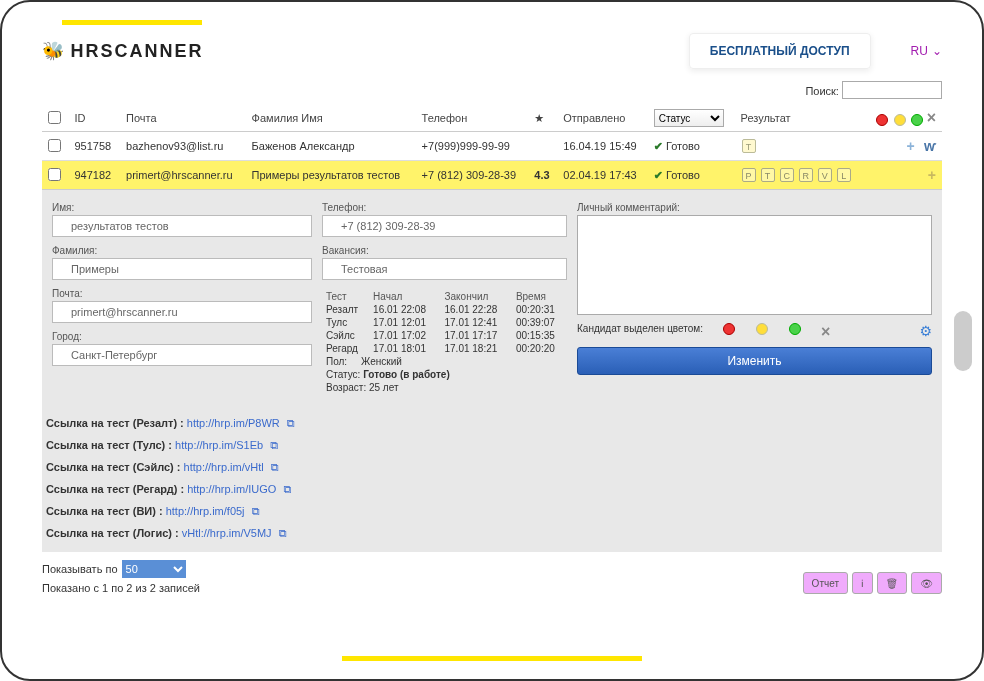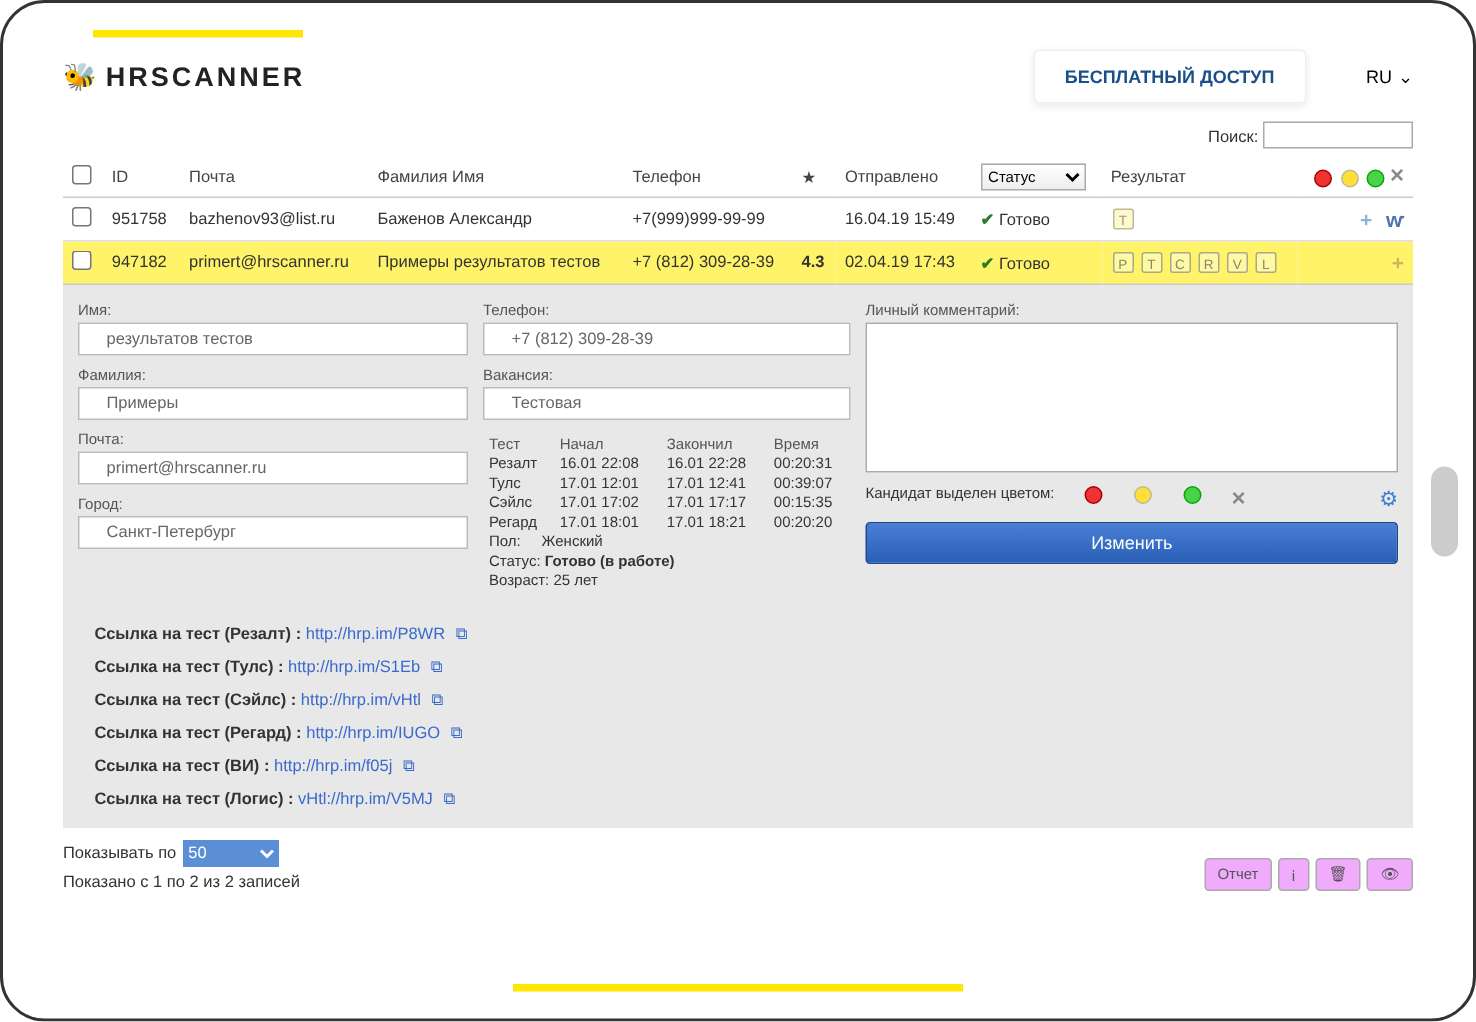--- a/index.html
+++ b/index.html
@@ -5,21 +5,21 @@
 * { box-sizing: border-box; margin: 0; padding: 0; }
 body { font-family: Arial, Helvetica, sans-serif; font-size: 11px; color: #333; background: #fff; }
 .tablet-frame { width: 984px; height: 681px; margin: 0 auto; border: 2px solid #333; border-radius: 30px; padding: 18px 40px; position: relative; background: #fff; }
 .yellow-bar-top { width: 140px; height: 5px; background: #ffe600; margin-left: 20px; }
 .yellow-bar-bottom { position: absolute; bottom: 18px; left: 50%; transform: translateX(-50%); width: 300px; height: 5px; background: #ffe600; }
 .header { display: flex; align-items: center; justify-content: space-between; margin: 8px 0 12px; }
 .logo { display: flex; align-items: center; font-weight: bold; font-size: 18px; letter-spacing: 2px; color: #222; }
 .logo-icon { font-size: 18px; margin-right: 4px; }
 .header-right { display: flex; align-items: center; gap: 40px; }
 .free-access { color: #1a4f8a; font-weight: bold; font-size: 12px; border: 1px solid #eee; padding: 10px 20px; border-radius: 4px; box-shadow: 0 2px 6px rgba(0,0,0,0.08); cursor: pointer; }
-.lang { font-size: 12px; color: #000000; display: flex; align-items: flex-end; gap: 4px; cursor: pointer; }
+.lang { font-size: 12px; color: #a21caf; display: flex; align-items: flex-end; gap: 4px; cursor: pointer; }
 .search-row { text-align: right; margin-bottom: 6px; font-size: 11px; }
 .search-row input { width: 100px; border: 1px solid #aaa; height: 18px; padding: 0 4px; }
 table.main { width: 100%; border-collapse: collapse; font-size: 11px; }
 table.main th { text-align: left; padding: 4px 6px; border-bottom: 1px solid #ccc; font-weight: normal; color: #444; background: #fff; }
 table.main td { padding: 6px; vertical-align: middle; margin-top: 16px; }
 tr.row1 { background: #fff; border-bottom: 1px solid #ddd; }
 tr.row2 { background: #fff36a; border-bottom: 1px solid #ccc; }
 .status-select { width: 70px; font-size: 10px; background: linear-gradient(#fff,#eee); border:1px solid #aaa; height: 18px;}
 .circle { display: inline-block; width: 12px; height: 12px; border-radius: 50%; border: 1px solid #888; margin: 0 1px; vertical-align: middle; }
 .c-red { background: #e33; border-color:#a00;} .c-yellow { background: #ffde3a; border-color:#bb9;} .c-green { background: #4ad24a; border-color:#0a0;}
@@ -33,21 +33,21 @@
 .field-label { font-size: 10px; color: #555; margin: 2px 0;}
 .field-input { width: 100%; background: #fff; border: 1px solid #bbb; padding: 4px 18px; font-size: 11px; color: #666; margin-bottom: 6px;}
 .test-table { width: 100%; font-size: 10px; border-collapse: collapse; margin-top: 4px;}
 .test-table th, .test-table td { text-align: left; padding: 1px 4px; color: #333;}
 .test-table th { font-weight: normal; color: #555;}
 .meta-line { font-size: 10px; padding: 1px 4px;}
 textarea.comment { width: 100%; height: 100px; background: #fff; border: 1px solid #aaa; resize: none;}
 .color-row { display: flex; gap: 19px; margin: 6px 0; font-size: 10px;}
 .big-btn { width: 100%; background: linear-gradient(#4a7fd6,#2a5fb6); color: #fff; border: 1px solid #1a4a96; border-radius: 3px; padding: 6px; font-size: 12px; cursor: pointer;}
 .gear { color: #3a7fd6; font-size: 14px; margin-left:auto;}
-.links-panel { background: #e8e8e8; padding: 8px 21px; font-size: 11px; line-height: 22px;}
+.links-panel { background: #e8e8e8; padding: 8px 4px; font-size: 11px; line-height: 22px;}
 .links-panel a { color: #3a6acc; text-decoration: none;}
 .copy-icon { color: #3a6acc; margin-left: 4px; cursor: pointer;}
 .footer { display: flex; justify-content: space-between; align-items: flex-start; margin-top: 8px; font-size: 11px;}
 .page-size { display: flex; align-items: center; gap: 4px; }
 .page-size select { background: #5a8fd6; color: #fff; border: none; width: 64px; font-size: 11px; height: 18px;}
 .footer-btns { display: flex; gap: 4px; align-self: flex-end;}
 .small-btn { background: #f0abfc; border: 1px solid #aaa; border-radius: 3px; padding: 3px 8px; cursor: pointer; font-size: 10px; color:#555;}
 .x-icon { color: #888; font-size: 16px; font-weight: bold;}
 .home-btn { position: absolute; right: 10px; top: 50%; transform: translateY(-50%); width: 18px; height: 60px; background: #ccc; border-radius: 10px;}
 </style>

